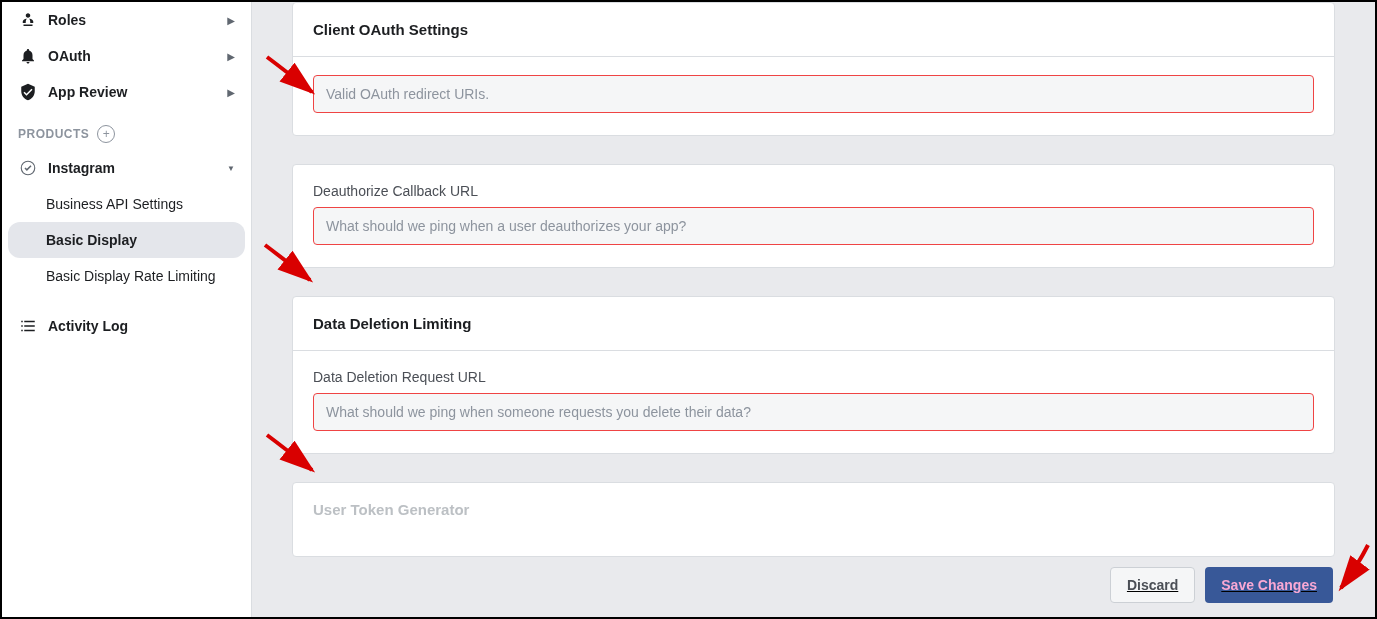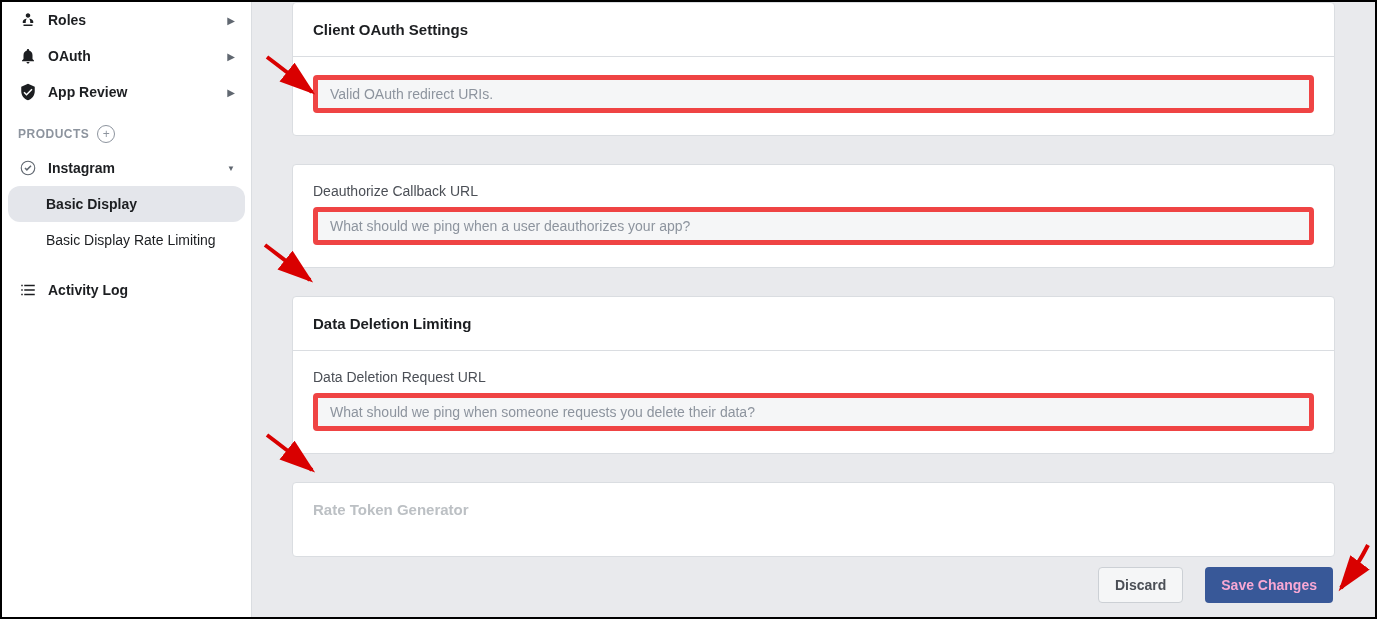--- a/index.html
+++ b/index.html
@@ -22,28 +22,28 @@
 .sidebar-item.instagram .slabel { font-weight: 600; }
 .sidebar-item.instagram .sicon svg { color: #606770; }
 .caret-down { font-size: 8px; color: #606770; }
 
 
 .main { flex: 1; background: #e9eaed; padding: 0 40px 0 40px; height: 100%; overflow-y: auto; position: relative; }
 .card { background: #fff; border: 1px solid #dadde1; border-radius: 4px; margin-bottom: 28px; }
 .card-header { padding: 18px 20px; border-bottom: 1px solid #dadde1; font-size: 15px; font-weight: 700; color: #1c1e21; }
 .card-body { padding: 18px 20px 22px; }
 .field-label { font-size: 14px; color: #4b4f56; margin-bottom: 8px; display: block; }
-.text-input { width: 100%; height: 38px; border: 5px solid #ef4444; background: #f5f6f7; border-radius: 4px; padding: 0 12px; font-size: 14px; color: #1c1e21; }
+.text-input { width: 100%; height: 38px; border: 1px solid #ef4444; background: #f5f6f7; border-radius: 4px; padding: 0 12px; font-size: 14px; color: #1c1e21; }
 .text-input::placeholder { color: #8d949e; }
 
 .card.muted .card-header { color: #bcc0c4; border-bottom: none; }
 .card.muted { padding-bottom: 20px; }
 
 
-.footer { position: absolute; bottom: 2px; right: 2px; left: 252px; padding: 12px 40px 12px; display: flex; justify-content: flex-end; gap: 22px; background: transparent; }
+.footer { position: absolute; bottom: 2px; right: 2px; left: 252px; padding: 12px 40px 12px; display: flex; justify-content: flex-end; gap: 10px; background: transparent; text-decoration: underline; }
 .btn { height: 36px; padding: 0 16px; border-radius: 4px; font-size: 14px; font-weight: 600; cursor: pointer; border: none; }
 .btn.secondary { background: #f5f6f7; border: 1px solid #ccd0d5; color: #4b4f56; }
 .btn.primary { background: #385898; color: #f9a8d4; }
 
 
 .arrow { position: absolute; pointer-events: none; z-index: 100; }
 </style>
 </head>
 <body>
 
@@ -89,20 +89,23 @@
       <span class="sicon">
         <svg width="18" height="18" viewBox="0 0 24 24" fill="none" stroke="#606770" stroke-width="1.5">
             <circle cx="12" cy="12" r="9"></circle>
             <path d="M8 12l2.5 2.5L16 9" stroke-width="2"></path>
           </svg>
       </span>
       <span class="slabel">Instagram</span>
       <span class="caret-down">▼</span>
     </div>
 
+    <div class="sidebar-item sub-item">
+      <span class="slabel">Business API Settings</span>
+    </div>
 
     <div class="sidebar-item sub-item active">
       <span class="slabel">Basic Display</span>
     </div>
 
     <div class="sidebar-item sub-item">
       <span class="slabel">Basic Display Rate Limiting</span>
     </div>
 
     <div class="sidebar-item" style="margin-top:14px">
@@ -134,21 +137,21 @@
 
     <div class="card">
       <div class="card-header">Data Deletion Limiting</div>
       <div class="card-body">
         <label class="field-label">Data Deletion Request URL</label>
         <input class="text-input" placeholder="What should we ping when someone requests you delete their data?" style="">
       </div>
     </div>
 
     <div class="card muted">
-      <div class="card-header">Rate Token Generator</div>
+      <div class="card-header">User Token Generator</div>
     </div>
 
   </div>
 </div>
 
 <div class="footer">
   <button class="btn secondary">Discard</button>
   <button class="btn primary">Save Changes</button>
 </div>
 

